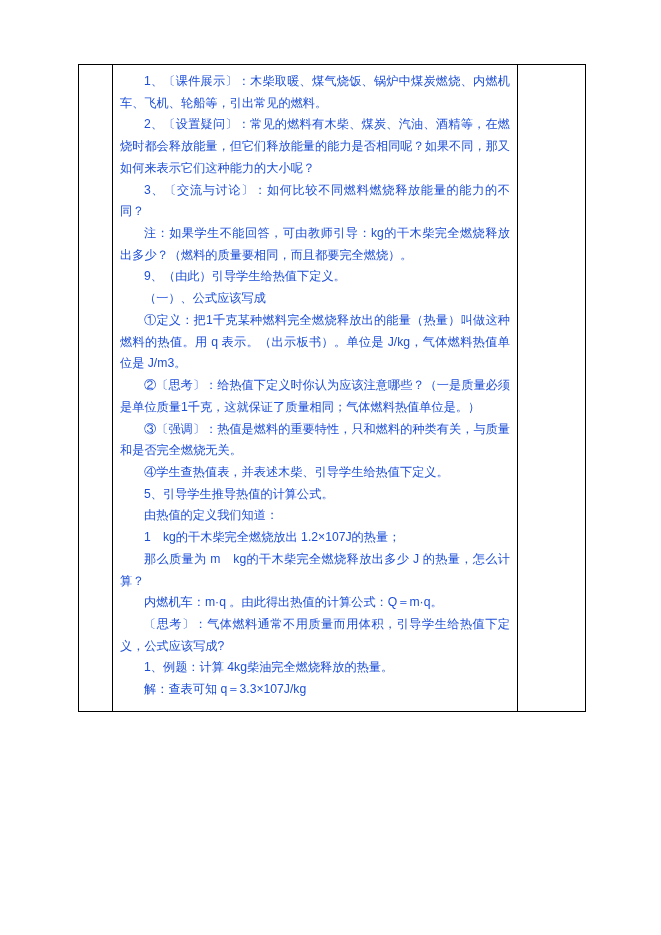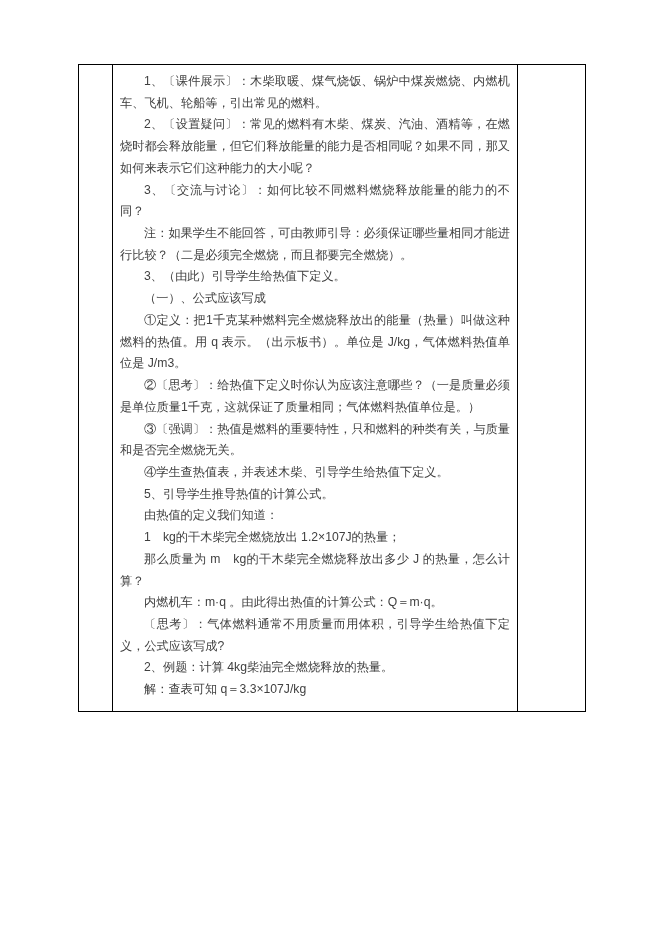--- a/index.html
+++ b/index.html
@@ -35,21 +35,21 @@
   .col-left { width: 33px; }
   .col-mid  { width: 404px; }
   .col-right{ width: 67px; }
 
   .cell-content {
     padding: 6px 7px 10px 7px;
   }
   .para {
     font-size: 12.2px;
     line-height: 1.78;
-    color: #404040;
+    color: #1d4ed8;
     margin: 0;
     text-align: justify;
     text-justify: inter-ideograph;
   }
   .indent2 {
     text-indent: 24px;
   }
   .spacer-cell {
     height: 100%;
   }
@@ -62,34 +62,34 @@
     <tbody>
         <tr>
       <td class="col-left">
         <div class="cell-content spacer-cell"></div>
       </td>
       <td class="col-mid">
         <div class="cell-content">
           <p class="para indent2">1、〔课件展示〕：木柴取暖、煤气烧饭、锅炉中煤炭燃烧、内燃机车、飞机、轮船等，引出常见的燃料。</p>
           <p class="para indent2">2、〔设置疑问〕：常见的燃料有木柴、煤炭、汽油、酒精等，在燃烧时都会释放能量，但它们释放能量的能力是否相同呢？如果不同，那又如何来表示它们这种能力的大小呢？</p>
           <p class="para indent2">3、〔交流与讨论〕：如何比较不同燃料燃烧释放能量的能力的不同？</p>
-          <p class="para indent2">注：如果学生不能回答，可由教师引导：必须保证哪些量相同才能进行比较？（二是必须完全燃烧，而且都要完全燃烧）。</p>
-          <p class="para indent2">3、（由此）引导学生给热值下定义。</p>
+          <p class="para indent2">注：如果学生不能回答，可由教师引导：kg的干木柴完全燃烧释放出多少？（燃料的质量要相同，而且都要完全燃烧）。</p>
+          <p class="para indent2">9、（由此）引导学生给热值下定义。</p>
           <p class="para indent2">（一）、公式应该写成</p>
           <p class="para indent2">①定义：把1千克某种燃料完全燃烧释放出的能量（热量）叫做这种燃料的热值。用 q 表示。（出示板书）。单位是 J/kg，气体燃料热值单位是 J/m3。</p>
           <p class="para indent2">②〔思考〕：给热值下定义时你认为应该注意哪些？（一是质量必须是单位质量1千克，这就保证了质量相同；气体燃料热值单位是。）</p>
           <p class="para indent2">③〔强调〕：热值是燃料的重要特性，只和燃料的种类有关，与质量和是否完全燃烧无关。</p>
           <p class="para indent2">④学生查热值表，并表述木柴、引导学生给热值下定义。</p>
           <p class="para indent2">5、引导学生推导热值的计算公式。</p>
           <p class="para indent2">由热值的定义我们知道：</p>
           <p class="para indent2">1　kg的干木柴完全燃烧放出 1.2×107J的热量；</p>
           <p class="para indent2">那么质量为 m　kg的干木柴完全燃烧释放出多少 J 的热量，怎么计算？</p>
           <p class="para indent2">内燃机车：m·q 。由此得出热值的计算公式：Q＝m·q。</p>
           <p class="para indent2">〔思考〕：气体燃料通常不用质量而用体积，引导学生给热值下定义，公式应该写成?</p>
-          <p class="para indent2">2、例题：计算 4kg柴油完全燃烧释放的热量。</p>
+          <p class="para indent2">1、例题：计算 4kg柴油完全燃烧释放的热量。</p>
           <p class="para indent2">解：查表可知 q＝3.3×107J/kg</p>
         </div>
       </td>
       <td class="col-right">
         <div class="cell-content spacer-cell"></div>
       </td>
     </tr>
   </tbody>
     </table>
 </div>

